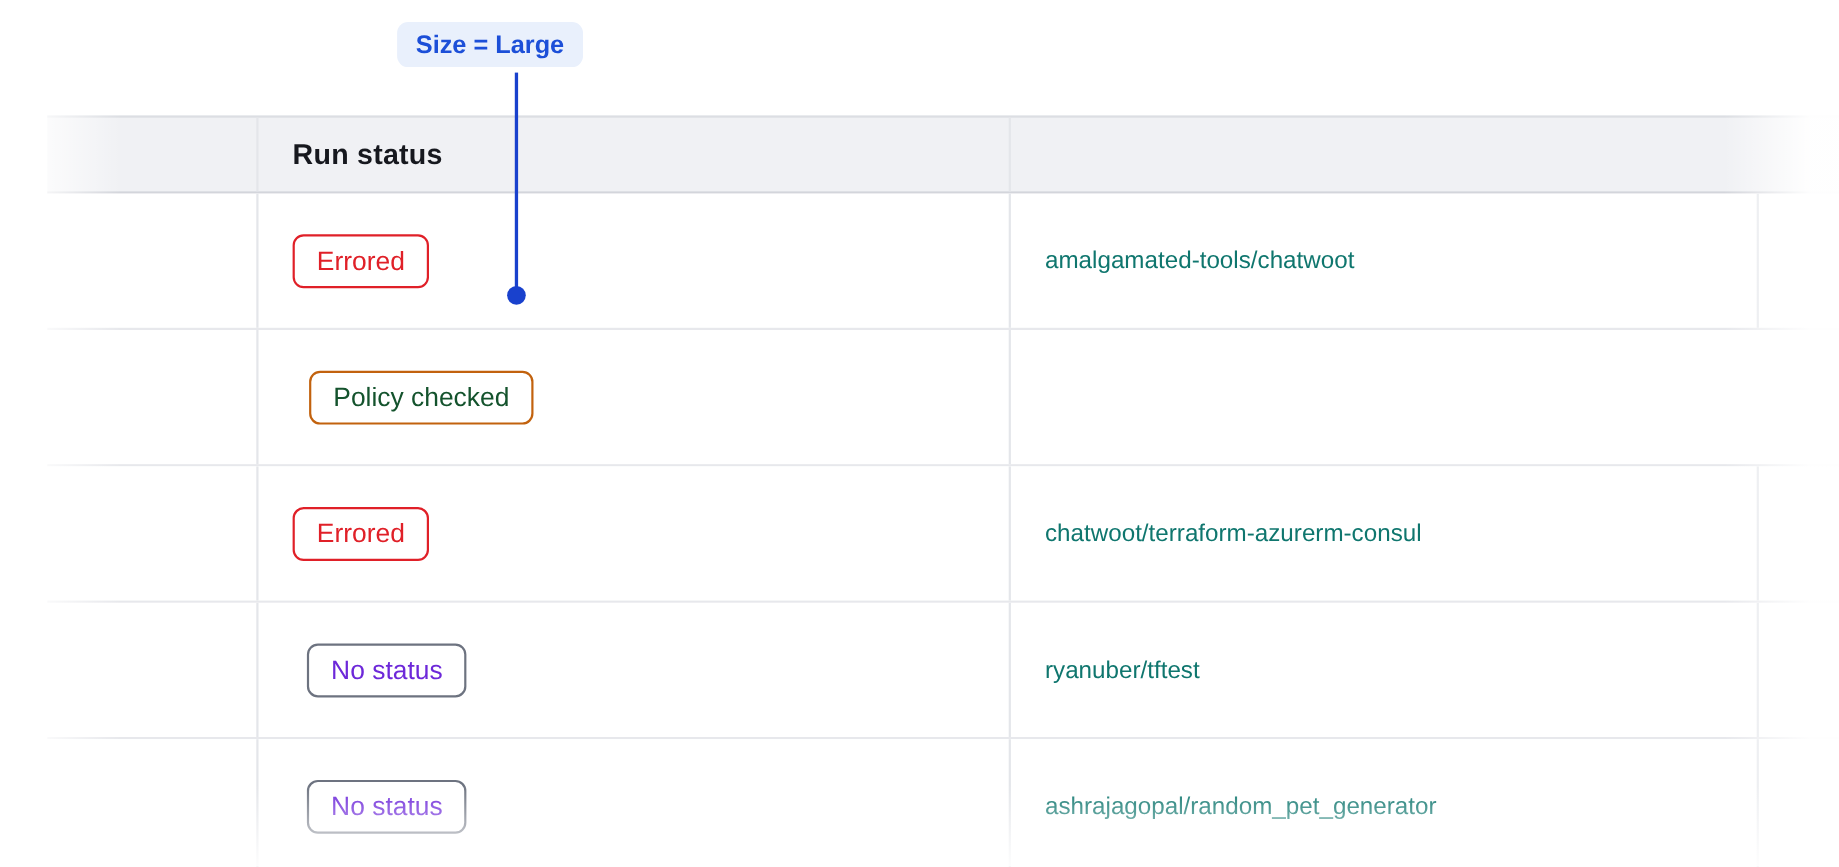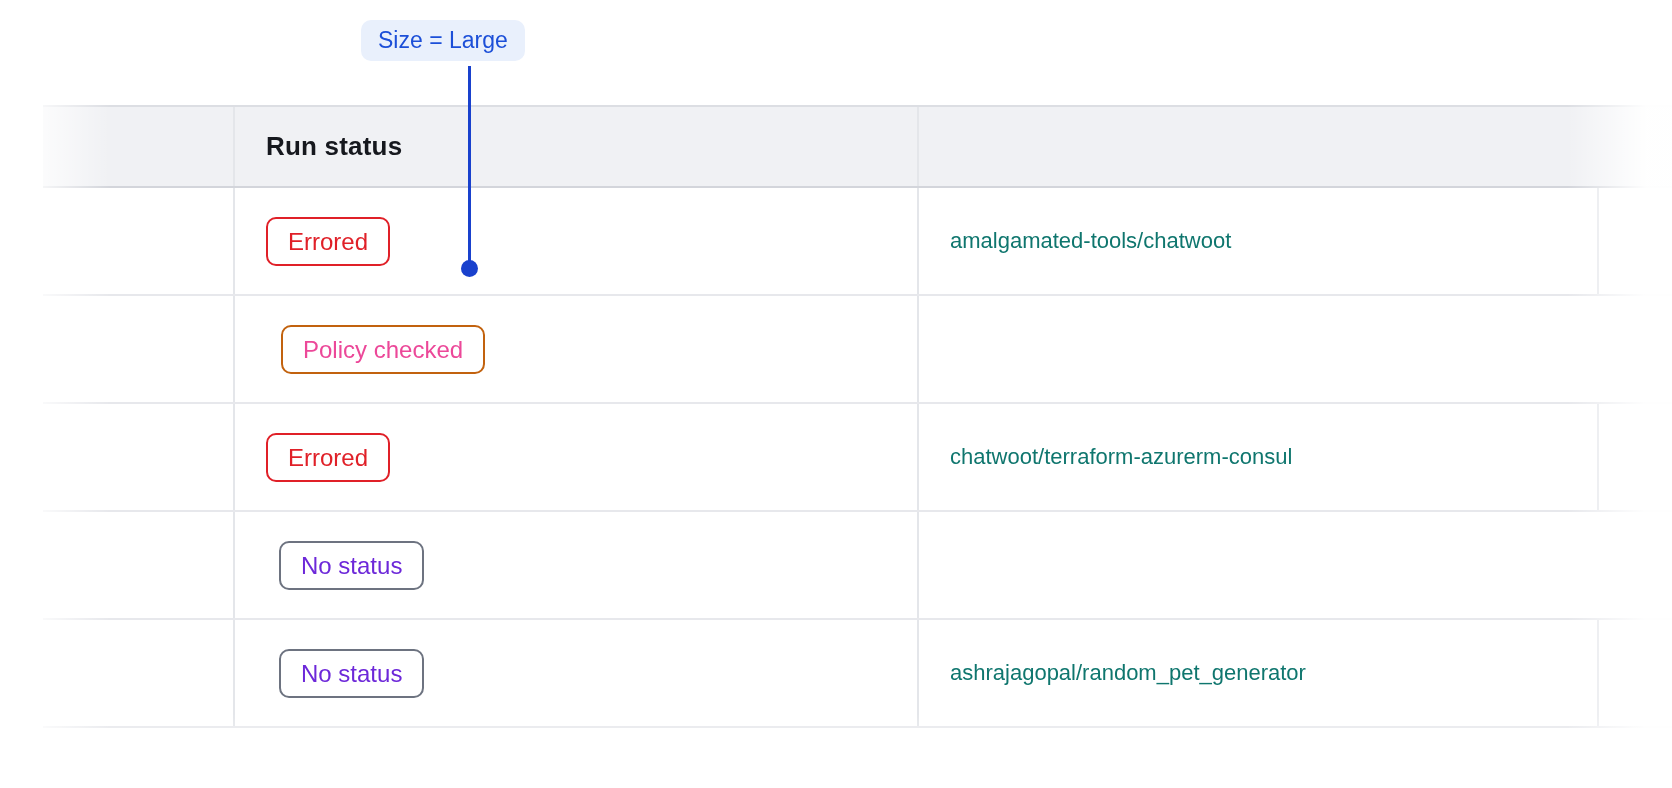--- a/index.html
+++ b/index.html
@@ -14,26 +14,26 @@
   
   .table {
     position: absolute;
     left: 43px; top: 105px;
     width: 1629px;
     z-index: 1;
   }
   .tr {
     display: grid;
     grid-template-columns: 190px 684px 680px 1fr;
-    height: 108px;
+    height: 124px;
     border-bottom: 2px solid #e7e8ec;
     background: #ffffff;
   }
   .tr-header {
-    height: 83px;
+    height: 71px;
     border-top: 2px solid #dcdee3;
     border-bottom: 2px solid #d3d5db;
     background: #f0f1f4;
   }
   .td {
     display: flex;
     align-items: center;
     overflow: hidden;
     white-space: nowrap;
   }
@@ -55,33 +55,33 @@
     display: inline-block;
     margin-left: 31px;
     padding: 8px 20px;
     font-size: 24px;
     line-height: 29px;
     border: 2px solid;
     border-radius: 10px;
     background: #ffffff;
   }
   .badge-errored        { color: #e02028; border-color: #e02028; }
-  .badge-policy-checked { color: #ec4899; border-color: #c2620e; margin-left: 46px; }
+  .badge-policy-checked { color: #14532d; border-color: #c2620e; margin-left: 46px; }
   .badge-no-status      { color: #6d28d9; border-color: #6d7380; margin-left: 44px; }
 
   
   .annotation { position: absolute; left: 0; top: 0; z-index: 10; }
   .annotation-pill {
     position: absolute;
     left: 361px; top: 20px;
     padding: 7px 17px;
     background: #e9f0fc;
     color: #1c4fd8;
     font-size: 23px;
-    font-weight: 400;
+    font-weight: 700;
     border-radius: 10px;
     white-space: nowrap;
   }
   .annotation-line {
     position: absolute;
     left: 468px; top: 66px;
     width: 3px; height: 195px;
     background: #1941cd;
   }
   .annotation-dot {
@@ -152,20 +152,23 @@
       <span class="repo-text">chatwoot/terraform-azurerm-consul</span>
     </div>
     <div class="td"></div>
   </div>
 
   <div class="tr">
     <div class="td"></div>
     <div class="td">
       <span class="badge badge-no-status">No status</span>
     </div>
+    <div class="td pad">
+      <span class="repo-text">ryanuber/tftest</span>
+    </div>
     <div class="td"></div>
   </div>
 
   <div class="tr">
     <div class="td"></div>
     <div class="td">
       <span class="badge badge-no-status">No status</span>
     </div>
     <div class="td pad">
       <span class="repo-text">ashrajagopal/random_pet_generator</span>

